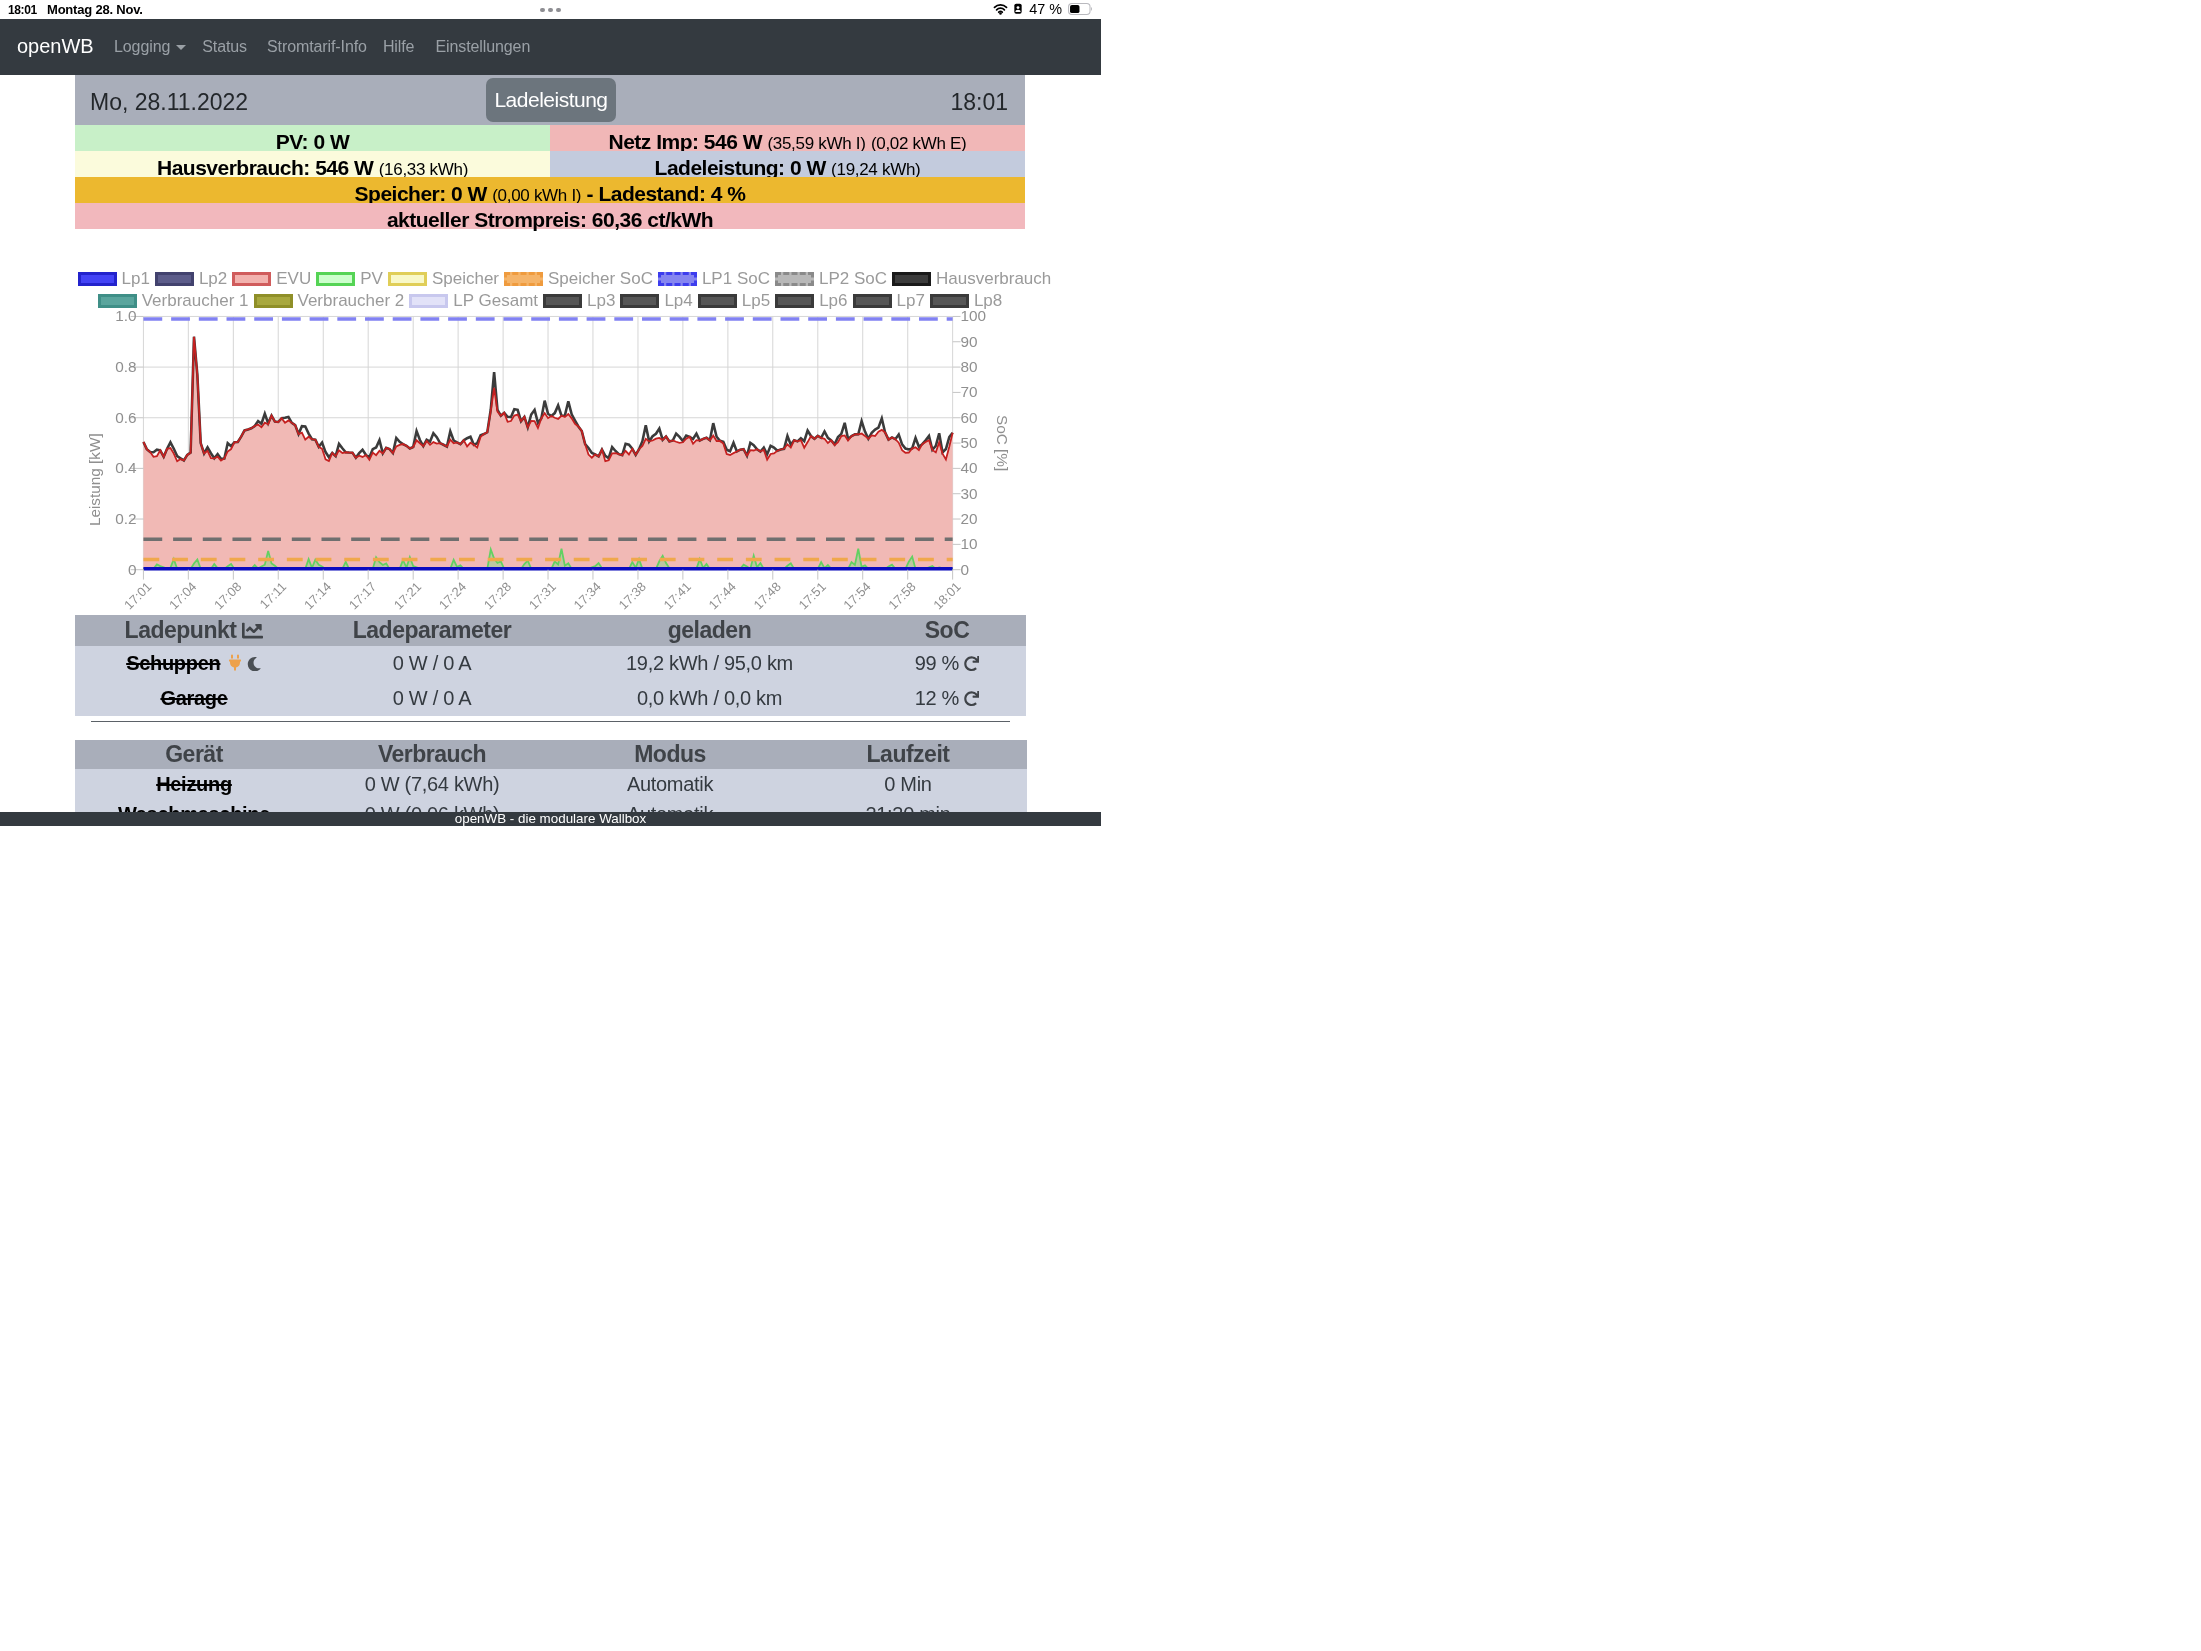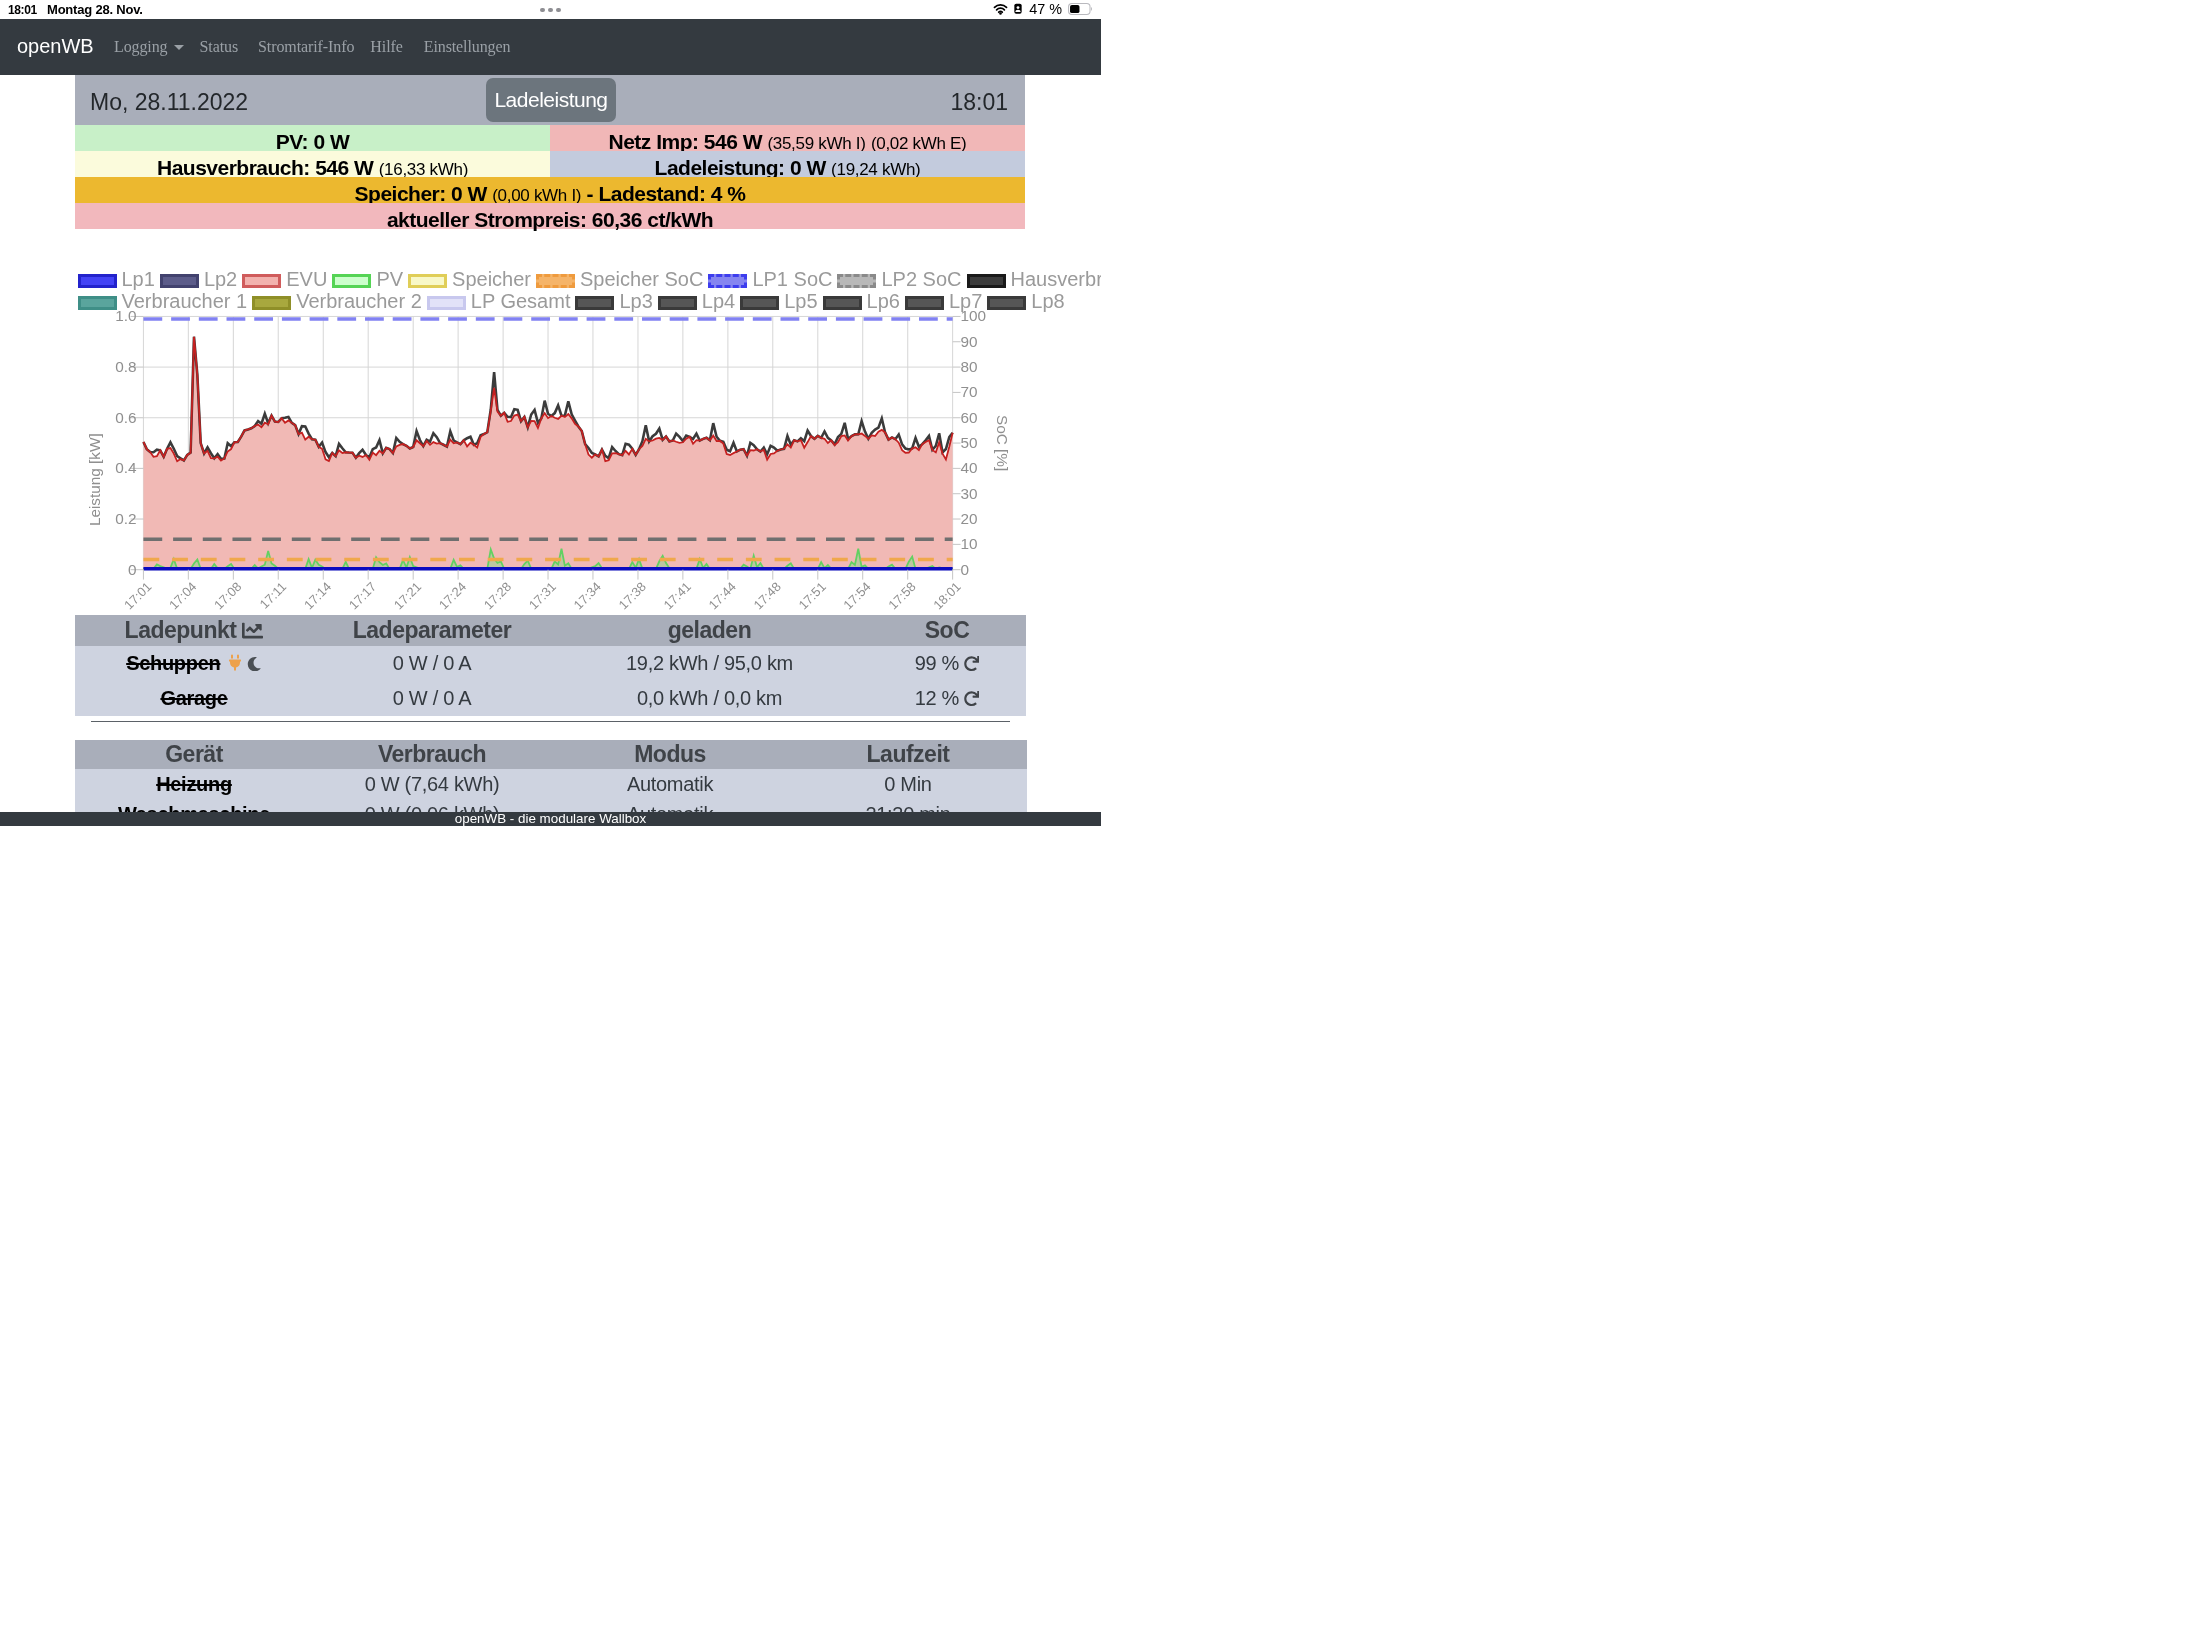--- a/index.html
+++ b/index.html
@@ -6,38 +6,38 @@
 #page { position:relative; width:1101px; height:826px; overflow:hidden; background:#fff; }
 #sbar { position:absolute; left:0; top:0; width:1101px; height:19px; background:#fff; color:#000; font-size:13px; font-weight:700; }
 #sbar .lt { position:absolute; left:8px; top:2.5px; font-size:12px; letter-spacing:-0.4px; }
 #sbar .dt { position:absolute; left:47px; top:2px; letter-spacing:-0.2px; }
 #sbar .dots { position:absolute; left:540px; top:7.6px; display:flex; gap:3.6px; }
 #sbar .dots i { width:4.6px; height:4.6px; border-radius:50%; background:#8e8e93; }
 #sbar .rt { position:absolute; right:8px; top:1px; display:flex; align-items:center; }
 #sbar .pct { font-weight:400; margin-left:7px; font-size:14.4px; }
 #nav { position:absolute; left:0; top:19px; width:1101px; height:56px; background:#343a40; }
 #nav .brand { position:absolute; left:17px; top:16px; color:#fff; font-size:20px;text-align:right; }
-#nav ul { position:absolute; left:106px; top:19px; list-style:none; display:flex;font-family:Liberation Serif, serif; }
+#nav ul { position:absolute; left:106px; top:19px; list-style:none; display:flex; }
 #nav li { color:#9aa0a6; font-size:16px; padding:0 8px; letter-spacing:-0.1px; }
 #nav li .caret { display:inline-block; width:0; height:0; border-left:5px solid transparent; border-right:5px solid transparent; border-top:5px solid #9aa0a6; margin-left:6px; vertical-align:2px; }
 #cont { position:absolute; left:75px; top:75px; width:950px; }
 #datebar { position:relative; height:50px; background:#a9aeba; color:#23272b; font-size:23px; }
 #datebar .d { position:absolute; left:15px; top:14px; }
 #datebar .t { position:absolute; right:17px; top:14px; }
 #datebar .btn { position:absolute; left:411px; top:3.2px; width:130px; height:44px; background:#6c757d; border-radius:7px; color:#fff; text-align:center; line-height:43px; font-size:21px; letter-spacing:-0.5px; }
 .crow { display:flex; width:950px; }
 .cc { height:26px; text-align:center; font-weight:700; font-size:21px; color:#000; line-height:33px; white-space:nowrap; letter-spacing:-0.5px; }
 .cc small { font-size:17px; font-weight:400; letter-spacing:-0.3px; }
 .half { width:475px; }
 .full { width:950px; }
 #legend { position:absolute; left:75px; top:268px; width:950px; }
 .lrow { text-align:center; height:22px; line-height:22px; white-space:nowrap; }
 .litem { display:inline-block; margin:0 2.5px; }
 .lbox { display:inline-block; width:39px; height:14px; vertical-align:-2px; }
-.llab { color:#9a9a9a; font-size:20px; margin-left:5px; }
+.llab { color:#9a9a9a; font-size:17px; margin-left:5px; }
 #chart { position:absolute; left:75px; top:265px; }
 .gl { stroke:#d6d6d6; stroke-width:1; }
 .tk { stroke:#c4c4c4; stroke-width:1; }
 .tick { fill:#8f8f8f; font-size:15.5px; font-family:"Liberation Sans",sans-serif; }
 table { border-collapse:collapse; table-layout:fixed;padding-left:40px; }
 #t1 { position:absolute; left:75px; top:615px; width:950px; }
 #t2 { position:absolute; left:75px; top:740px; width:950px; }
 #t2 td { height:30px; }
 #t2 th { height:29px; }
 th { background:#a9aeba; color:#3f4348; font-size:23px; font-weight:700; height:31px; text-align:center; letter-spacing:-0.5px; }

